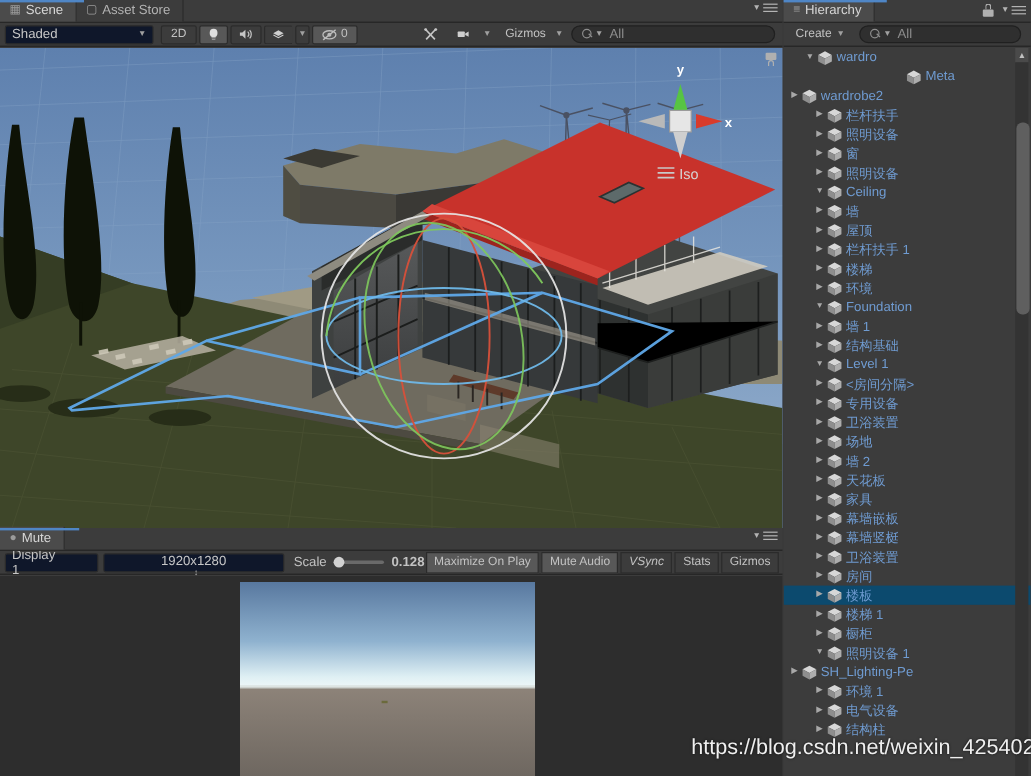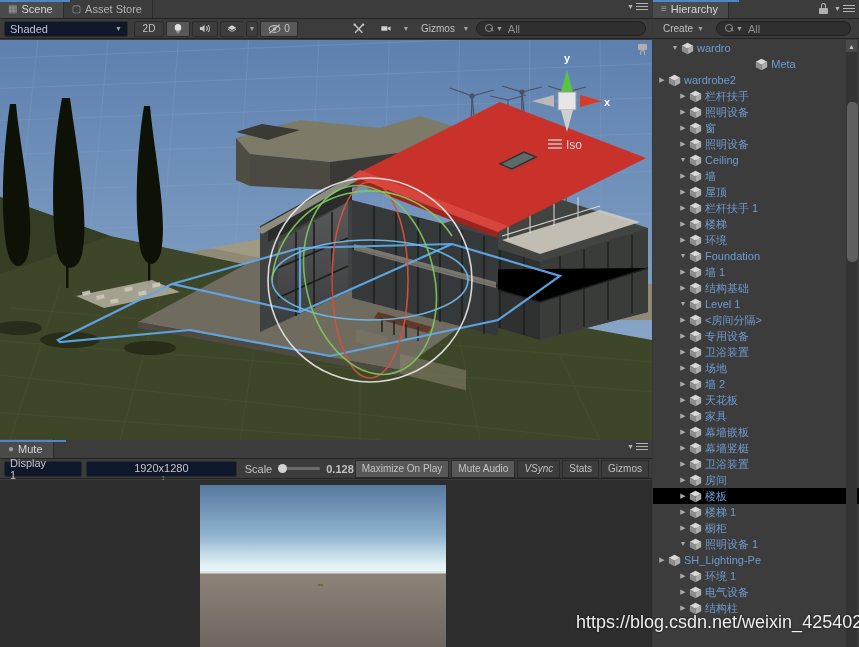--- a/index.html
+++ b/index.html
@@ -102,21 +102,21 @@
   #hier-list {
     position: absolute; left: 0; top: 40px; width: 206px; height: 607px;
     background: #3c3c3c; overflow: hidden;
   }
   .hrow {
     height: 16px; display: flex; align-items: center;
     color: #6f9bd1; font-size: 11px; white-space: nowrap;
     padding-right: 2px;
     padding-left: 24px;
   }
-  .hrow.sel { background: #000000; }
+  .hrow.sel { background: #0c4a6e; }
   .foldout {
     width: 12px; flex: none; text-align: center;
     font-size: 7px; color: #a8a8a8; line-height: 16px;
   }
   .cube {
     width: 13px; height: 13px; flex: none; margin-right: 3px;
     position: relative;
   }
   .cube svg { display: block; }
   .hlabel { overflow: hidden; }

